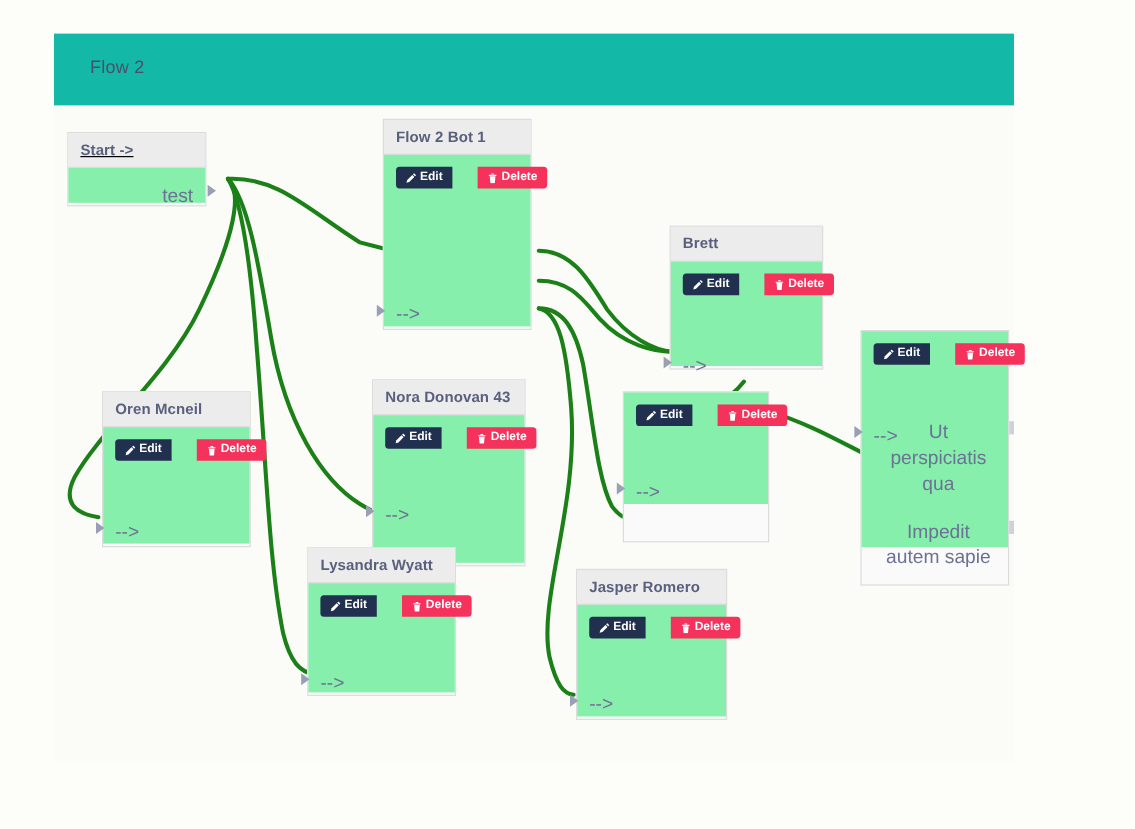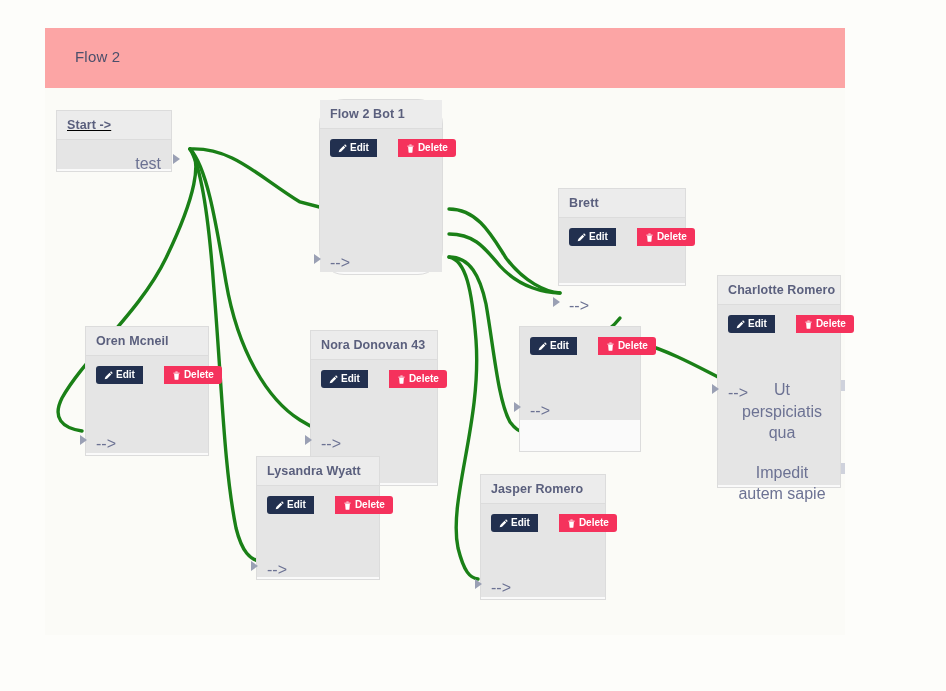--- a/index.html
+++ b/index.html
@@ -5,21 +5,21 @@
   html,body{margin:0;padding:0;}
   body{
     width:946px;height:691px;
     background:#fdfdfa;
     font-family:"Liberation Sans", sans-serif;
     overflow:hidden;
     position:relative;
   }
   #flow-header{
     position:absolute;left:45px;top:28px;width:800px;height:60px;
-    background:#fca5a5;
+    background:#14b8a6;
     border-bottom:1px solid #f0f0f0;
   }
   #flow-title{
     position:absolute;left:30px;top:20px;
     font-size:15px;color:#4b4f6b;letter-spacing:.2px;
   }
   #canvas{
     position:absolute;left:45px;top:88px;width:800px;height:547px;
     background:#fbfbf7;
     overflow:visible;
@@ -38,21 +38,21 @@
     border-bottom:1px solid #dcdcdc;
     padding:7px 10px;
     font-size:12.5px;
     color:#5a5f7d;
     font-weight:600;
     letter-spacing:.1px;
     white-space:nowrap;
   }
   .node-body{
     position:relative;
-    background:#e5e5e5;
+    background:#86efac;
     height:calc(100% - 31px);
     padding:0;
   }
   .btnbar{position:absolute;left:10px;top:10px;display:flex;}
   .btn{
     display:inline-flex;align-items:center;gap:3px;
     font-size:10px;color:#ffffff;
     padding:4px 8px;
     line-height:1;
     border:none;
@@ -124,21 +124,21 @@
 
 <div id="node-layer">
     <div class="node" style="left: 56px; top: 110px; width: 116px; height: 62px; text-decoration: underline;">
       <div class="node-header">Start -&gt;</div>
       <div class="node-body">
         <div class="ports-out" style="top: 11px;">
           <div class="port port-out"><span>test</span><span class="dot-out"></span></div>
         </div>
       </div>
     </div>
-    <div class="node" style="left: 319px; top: 99px; width: 124px; height: 176px; border-radius: 25px;">
+    <div class="node" style="left: 319px; top: 99px; width: 124px; height: 176px;">
       <div class="node-header">Flow 2 Bot 1</div>
       <div class="node-body">
         <div class="btnbar">
           <button class="btn btn-edit" style="background: rgb(34, 48, 79);">
             <span>
               <svg width="9" height="9" viewBox="0 0 16 16" fill="#fff">
                 <path d="M12.5 0.5 15.5 3.5 13.8 5.2 10.8 2.2z"></path>
                 <path d="M9.9 3.1 12.9 6.1 5.4 13.6 1.2 14.8 2.4 10.6z"></path>
               </svg>
             </span>
@@ -153,21 +153,21 @@
               </svg>
             </span>
             <span>Delete</span>
           </button>
         </div>
         <div class="ports-in" style="top: 121px;">
           <div class="port port-in"><span class="dot-in"></span><span>--&gt;</span></div>
         </div>
       </div>
     </div>
-    <div class="node" style="left: 558px; top: 188px; width: 128px; height: 98px;">
+    <div class="node" style="left: 558px; top: 188px; width: 128px; height: 120px;">
       <div class="node-header">Brett</div>
       <div class="node-body">
         <div class="btnbar">
           <button class="btn btn-edit" style="background: rgb(34, 48, 79);">
             <span>
               <svg width="9" height="9" viewBox="0 0 16 16" fill="#fff">
                 <path d="M12.5 0.5 15.5 3.5 13.8 5.2 10.8 2.2z"></path>
                 <path d="M9.9 3.1 12.9 6.1 5.4 13.6 1.2 14.8 2.4 10.6z"></path>
               </svg>
             </span>
@@ -183,21 +183,20 @@
             </span>
             <span>Delete</span>
           </button>
         </div>
         <div class="ports-in" style="top: 75px;">
           <div class="port port-in"><span class="dot-in"></span><span>--&gt;</span></div>
         </div>
       </div>
     </div>
     <div class="node" style="left: 717px; top: 275px; width: 124px; height: 213px;">
-      <div class="node-header">Charlotte Romero</div>
       <div class="node-body">
         <div class="btnbar">
           <button class="btn btn-edit" style="background: rgb(34, 48, 79);">
             <span>
               <svg width="9" height="9" viewBox="0 0 16 16" fill="#fff">
                 <path d="M12.5 0.5 15.5 3.5 13.8 5.2 10.8 2.2z"></path>
                 <path d="M9.9 3.1 12.9 6.1 5.4 13.6 1.2 14.8 2.4 10.6z"></path>
               </svg>
             </span>
             <span>Edit</span>
@@ -244,21 +243,21 @@
               </svg>
             </span>
             <span>Delete</span>
           </button>
         </div>
         <div class="ports-in" style="top: 75px;">
           <div class="port port-in"><span class="dot-in"></span><span>--&gt;</span></div>
         </div>
       </div>
     </div>
-    <div class="node" style="left: 310px; top: 330px; width: 128px; height: 156px;">
+    <div class="node" style="left: 310px; top: 316px; width: 128px; height: 156px;">
       <div class="node-header">Nora Donovan 43</div>
       <div class="node-body">
         <div class="btnbar">
           <button class="btn btn-edit" style="background: rgb(34, 48, 79);">
             <span>
               <svg width="9" height="9" viewBox="0 0 16 16" fill="#fff">
                 <path d="M12.5 0.5 15.5 3.5 13.8 5.2 10.8 2.2z"></path>
                 <path d="M9.9 3.1 12.9 6.1 5.4 13.6 1.2 14.8 2.4 10.6z"></path>
               </svg>
             </span>

